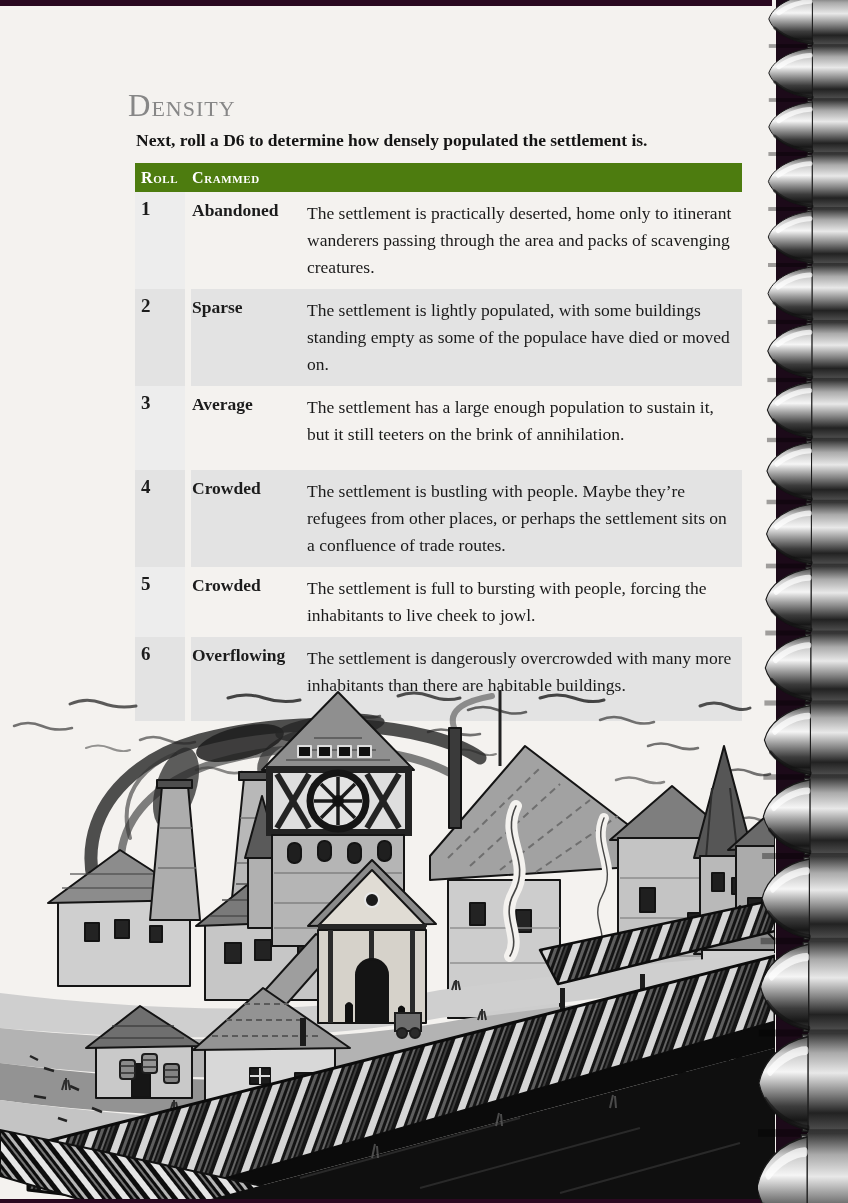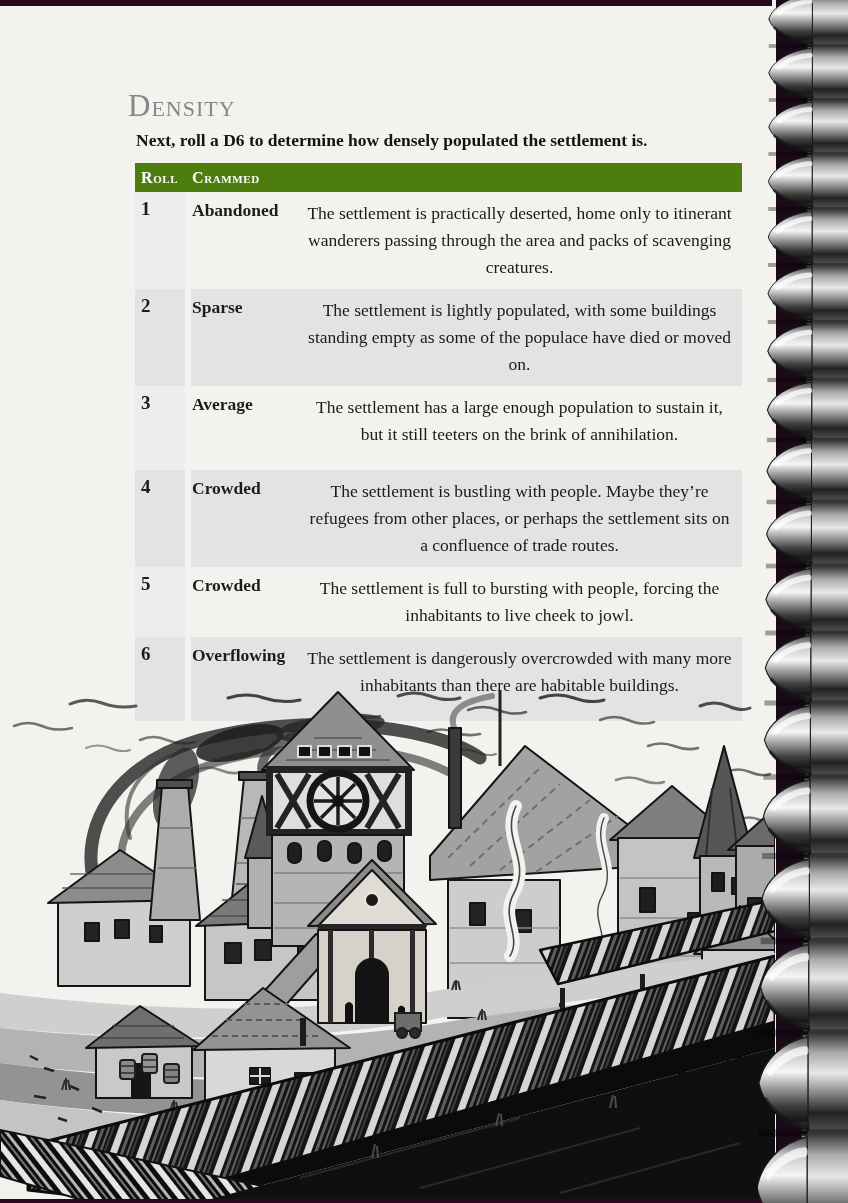--- a/index.html
+++ b/index.html
@@ -26,21 +26,21 @@
   .thead{
     background:#4d7c0f;color:#fff;height:29px;display:flex;align-items:center;
     font-variant:small-caps;font-weight:bold;font-size:16px;letter-spacing:.6px;
   }
   .th-roll{padding-left:6px;width:51px;}
   .th-result{padding-left:0;}
   .trow{display:grid;grid-template-columns:50px 6px 116px 1fr;}
   .trow .c-roll{font-weight:bold;font-size:19px;padding:6px 0 0 6px;}
   .trow .c-gap{background:#f4f2ef;}
   .trow .c-name{font-weight:bold;padding:8px 0 12px 1px;}
-  .trow .c-desc{padding:8px 10px 8px 0;line-height:27px;color:#1a1a1a;text-align:center;}
+  .trow .c-desc{padding:8px 10px 8px 0;line-height:27px;color:#1a1a1a;}
   .trow.odd .c-roll{background:#ededed;}
   .trow.odd .c-name,.trow.odd .c-desc{background:transparent;}
   .trow.even .c-roll,.trow.even .c-name,.trow.even .c-desc{background:#e3e3e3;}
   .r1{min-height:85px}.r2{min-height:86px}.r3{min-height:84px}
   .r4{min-height:86px}.r5{min-height:56px}.r6{min-height:84px}
 
   .illustration{position:absolute;left:0;top:688px;width:775px;height:515px;}
   .belt{position:absolute;right:0;top:0;width:90px;height:1203px;z-index:5;}
 </style>
 </head>

